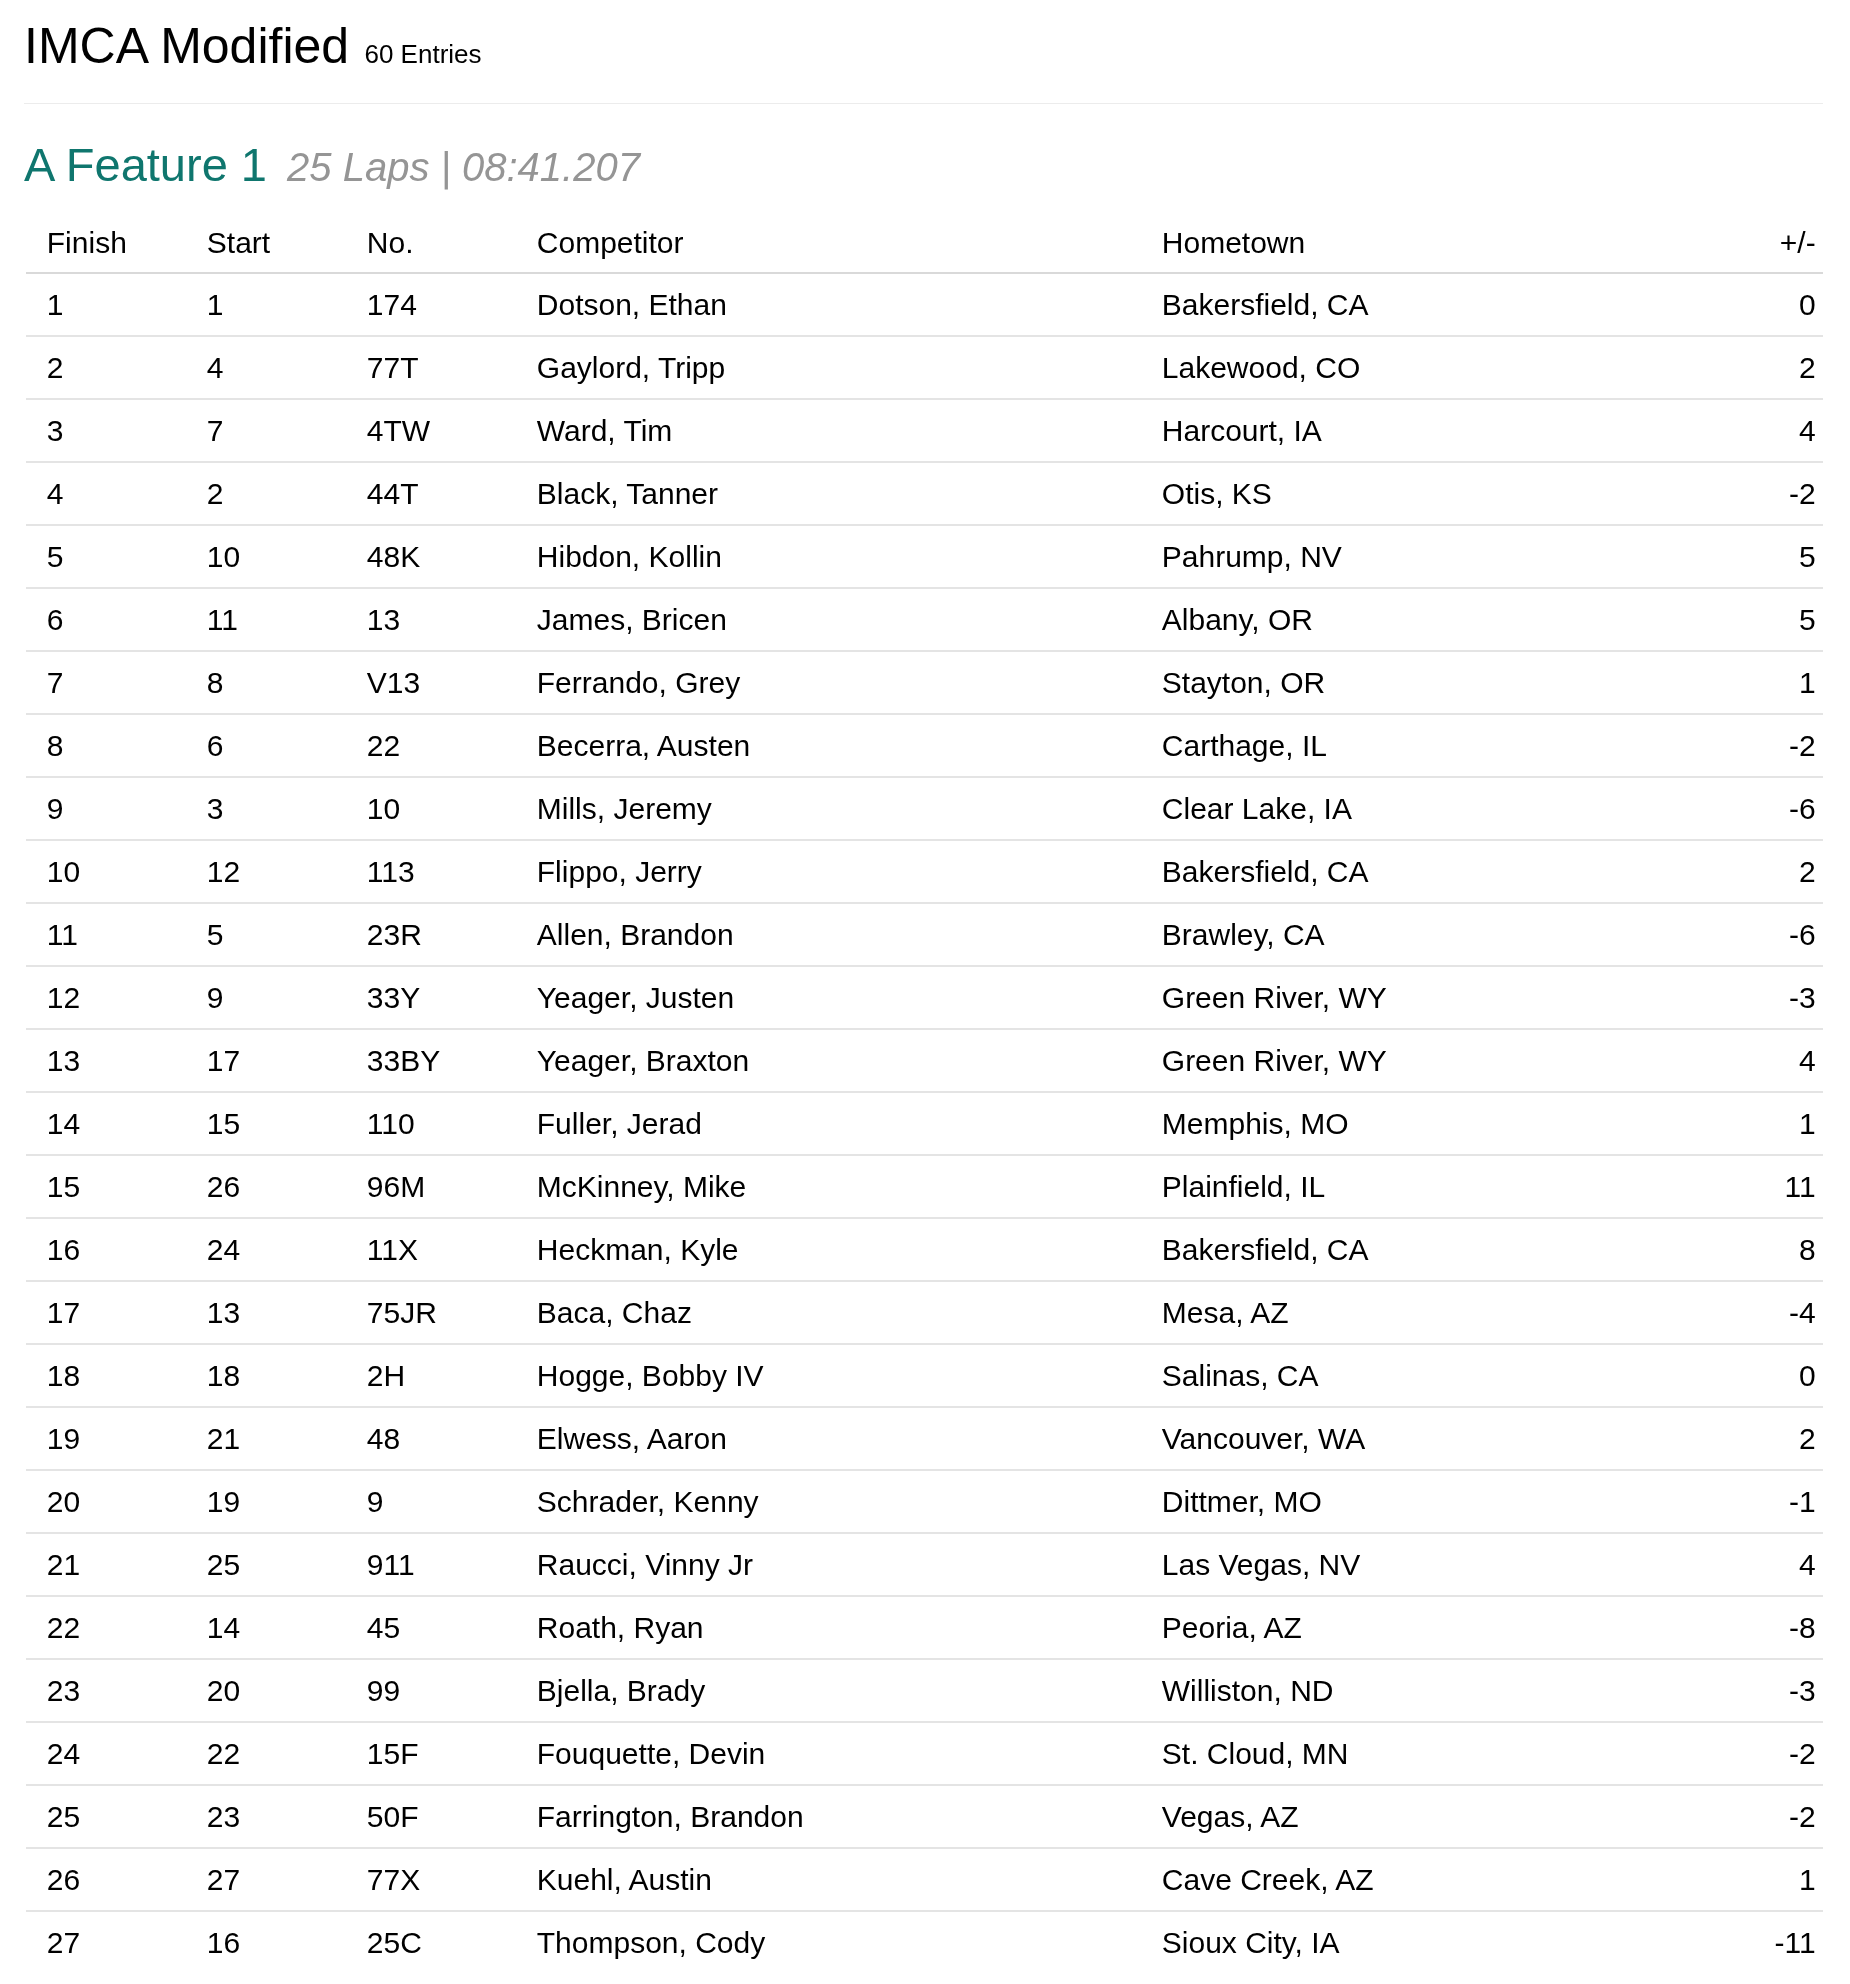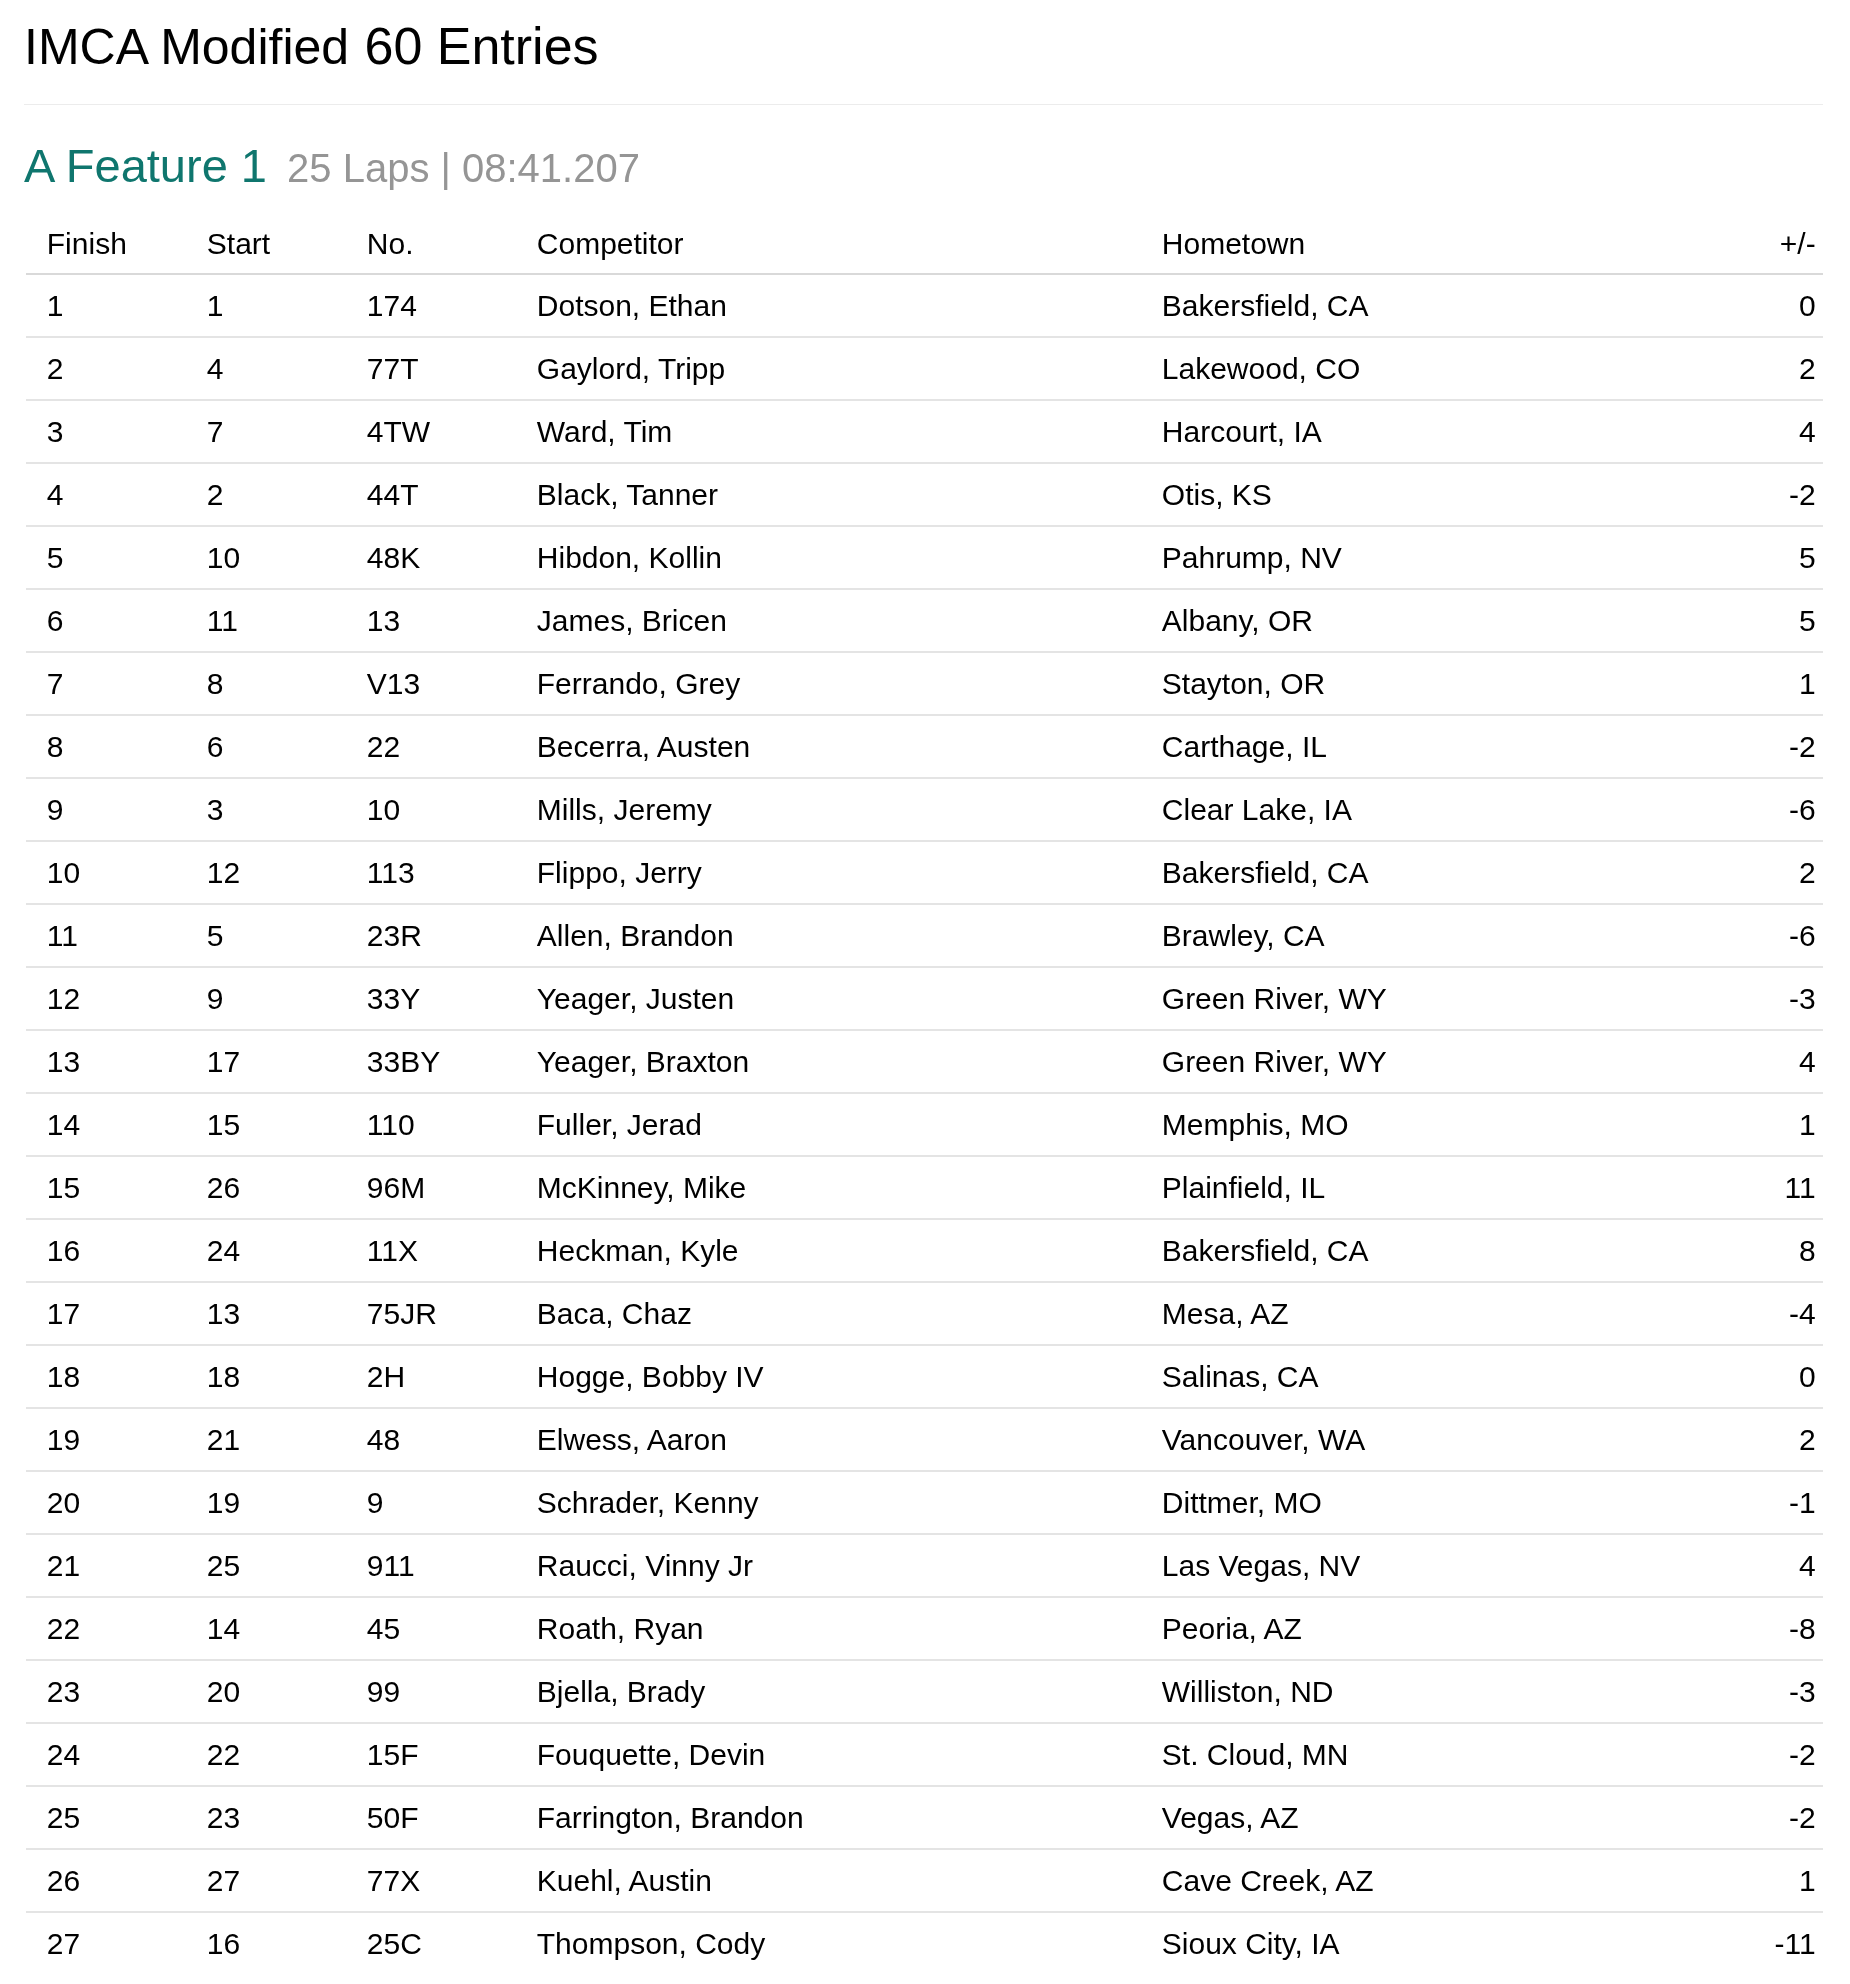--- a/index.html
+++ b/index.html
@@ -6,31 +6,31 @@
   body{
     width:1850px;height:1985px;
     font-family:"Liberation Sans",sans-serif;
     color:#000;
     overflow:hidden;
   }
   .page{padding:20px 27px 0 24px;}
 
   .title-row{line-height:53px;white-space:nowrap;}
   .title-main{font-size:50px;color:#000;margin-top:28px;}
-  .title-sub{font-size:52px;color:#000;margin-left:12px;}
+  .title-sub{font-size:26px;color:#000;margin-left:12px;}
 
   .rule{
     border:0;height:0;
     border-top:1.5px solid var(--rule,#ececec);
     margin:16.7px 0 0 0;
   }
 
   .section-row{margin-top:33px;line-height:55px;white-space:nowrap;}
   .section-main{font-size:47px;color:#0f766e;}
-  .section-sub{font-size:40px;color:var(--muted-text,#959595);margin-left:16.7px;}
+  .section-sub{font-size:40px;color:var(--muted-text,#959595);margin-left:16.7px;font-style:italic;}
 
   table.results{
     margin-left:2.3px;margin-top:0;
     width:1796px;
     border-collapse:collapse;
     table-layout:fixed;
   }
   col.c-finish{width:160px}
   col.c-start{width:160px}
   col.c-no{width:170px}

